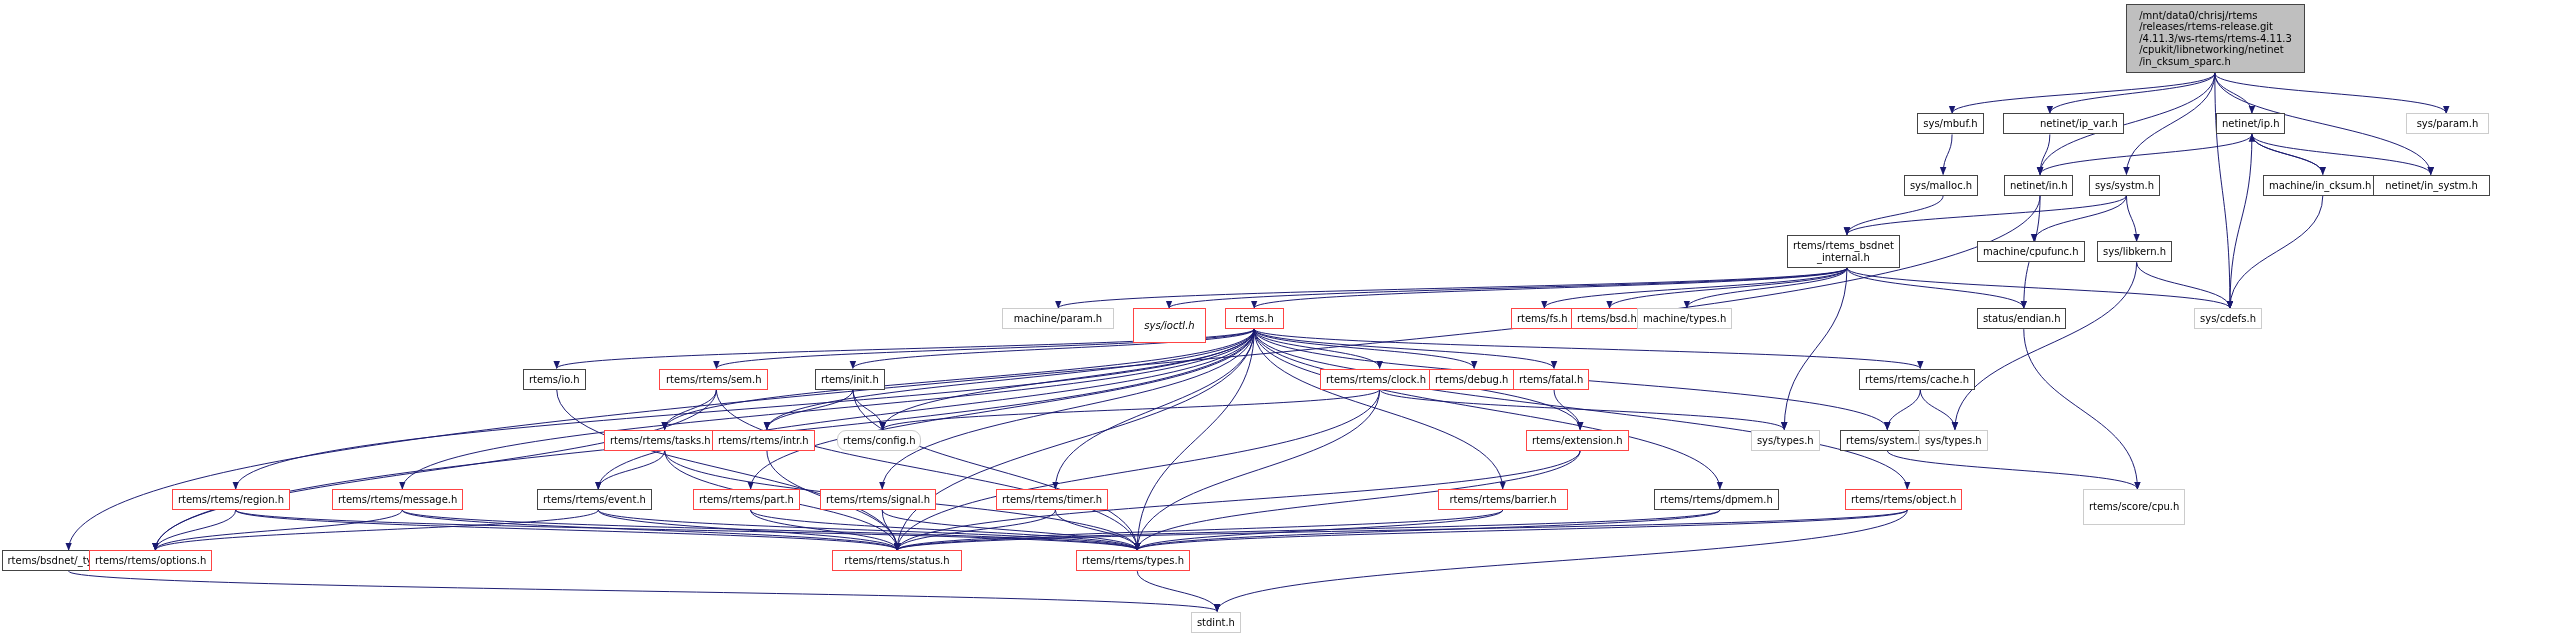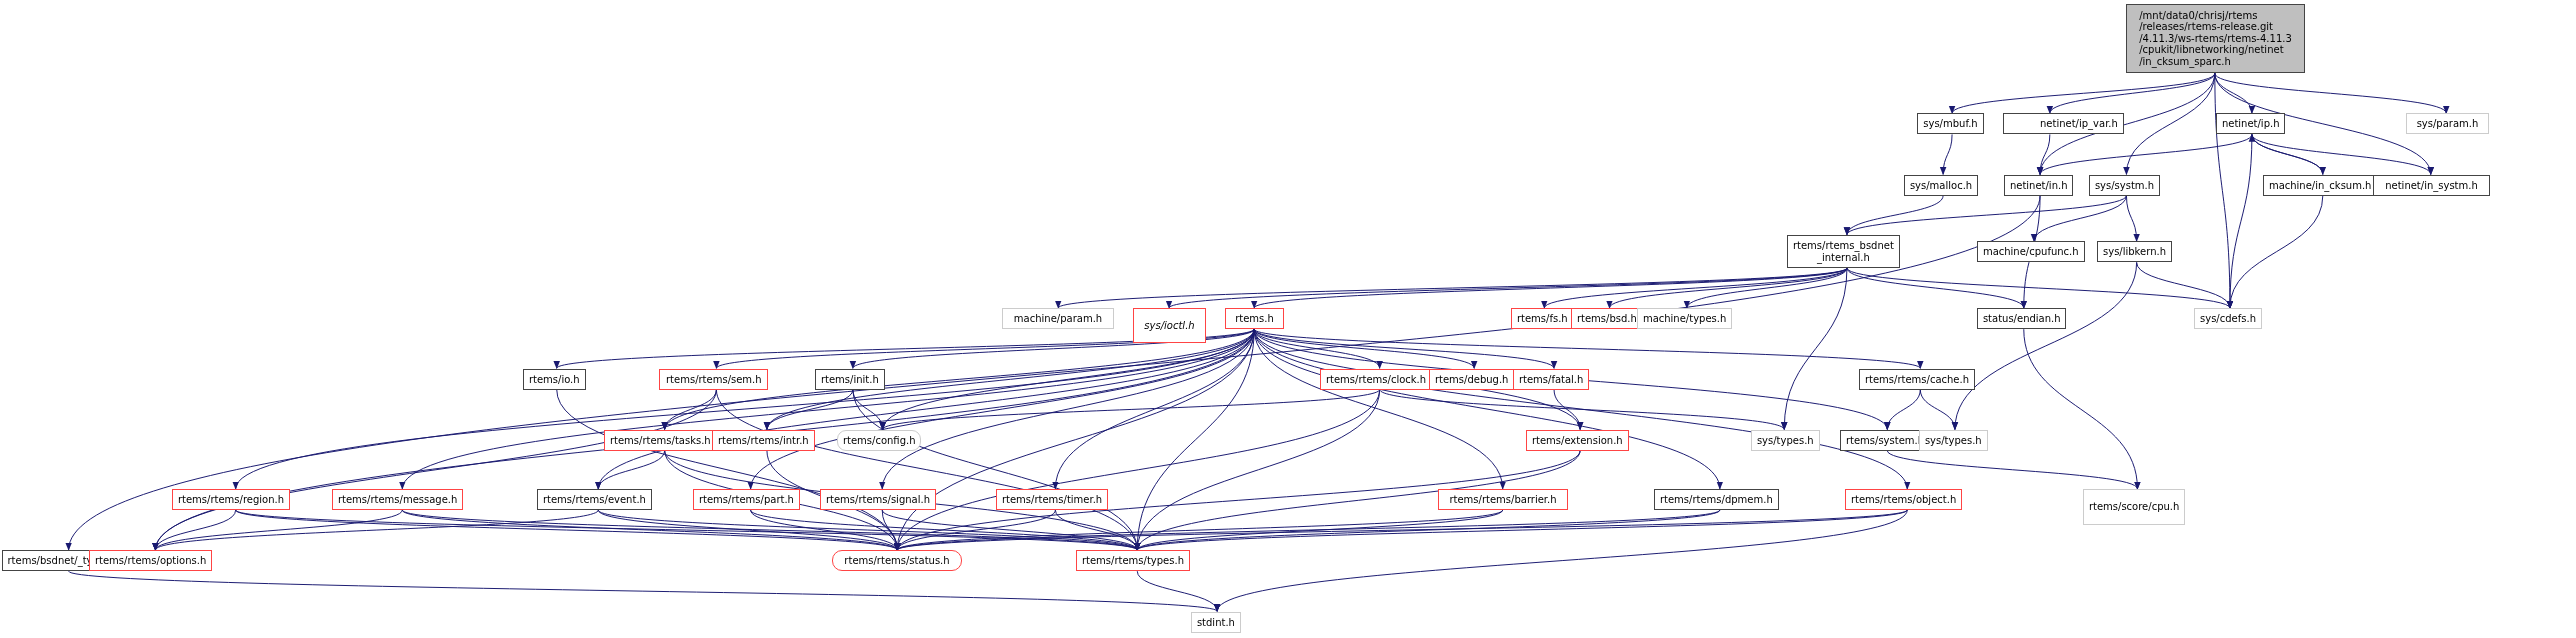--- a/index.html
+++ b/index.html
@@ -176,18 +176,18 @@
       <div class="node plain" style="left: 537px; top: 489px; min-width: 73px; height: 21px;"><span>rtems/rtems/event.h</span></div>
       <div class="node red" style="left: 693px; top: 489px; min-width: 68px; height: 21px;"><span>rtems/rtems/part.h</span></div>
       <div class="node red" style="left: 820px; top: 489px; min-width: 74px; height: 21px;"><span>rtems/rtems/signal.h</span></div>
       <div class="node red" style="left: 996px; top: 489px; min-width: 72px; height: 21px;"><span>rtems/rtems/timer.h</span></div>
       <div class="node red" style="left: 1438px; top: 489px; min-width: 130px; height: 21px;"><span>rtems/rtems/barrier.h</span></div>
       <div class="node plain" style="left: 1654px; top: 489px; min-width: 90px; height: 21px;"><span>rtems/rtems/dpmem.h</span></div>
       <div class="node red" style="left: 1845px; top: 489px; min-width: 97px; height: 21px;"><span>rtems/rtems/object.h</span></div>
       <div class="node grey" style="left: 2083px; top: 489px; min-width: 85px; height: 36px;"><span>rtems/score/cpu.h</span></div>
       <div class="node plain" style="left: 1.6px; top: 550px; min-width: 73px; height: 21px;"><span>rtems/bsdnet/_types.h</span></div>
       <div class="node red" style="left: 89px; top: 550px; min-width: 71px; height: 21px;"><span>rtems/rtems/options.h</span></div>
-      <div class="node red" style="left: 832px; top: 550px; min-width: 130px; height: 21px; border-radius: 10px;"><span>rtems/rtems/status.h</span></div>
+      <div class="node red" style="left: 832px; top: 550px; min-width: 130px; height: 21px;"><span>rtems/rtems/status.h</span></div>
       <div class="node red" style="left: 1076px; top: 550px; min-width: 73px; height: 21px;"><span>rtems/rtems/types.h</span></div>
       <div class="node grey" style="left: 1191px; top: 612px; min-width: 43px; height: 21px;"><span>stdint.h</span></div>
     </div>
 </div>
 
 
 </body></html>

